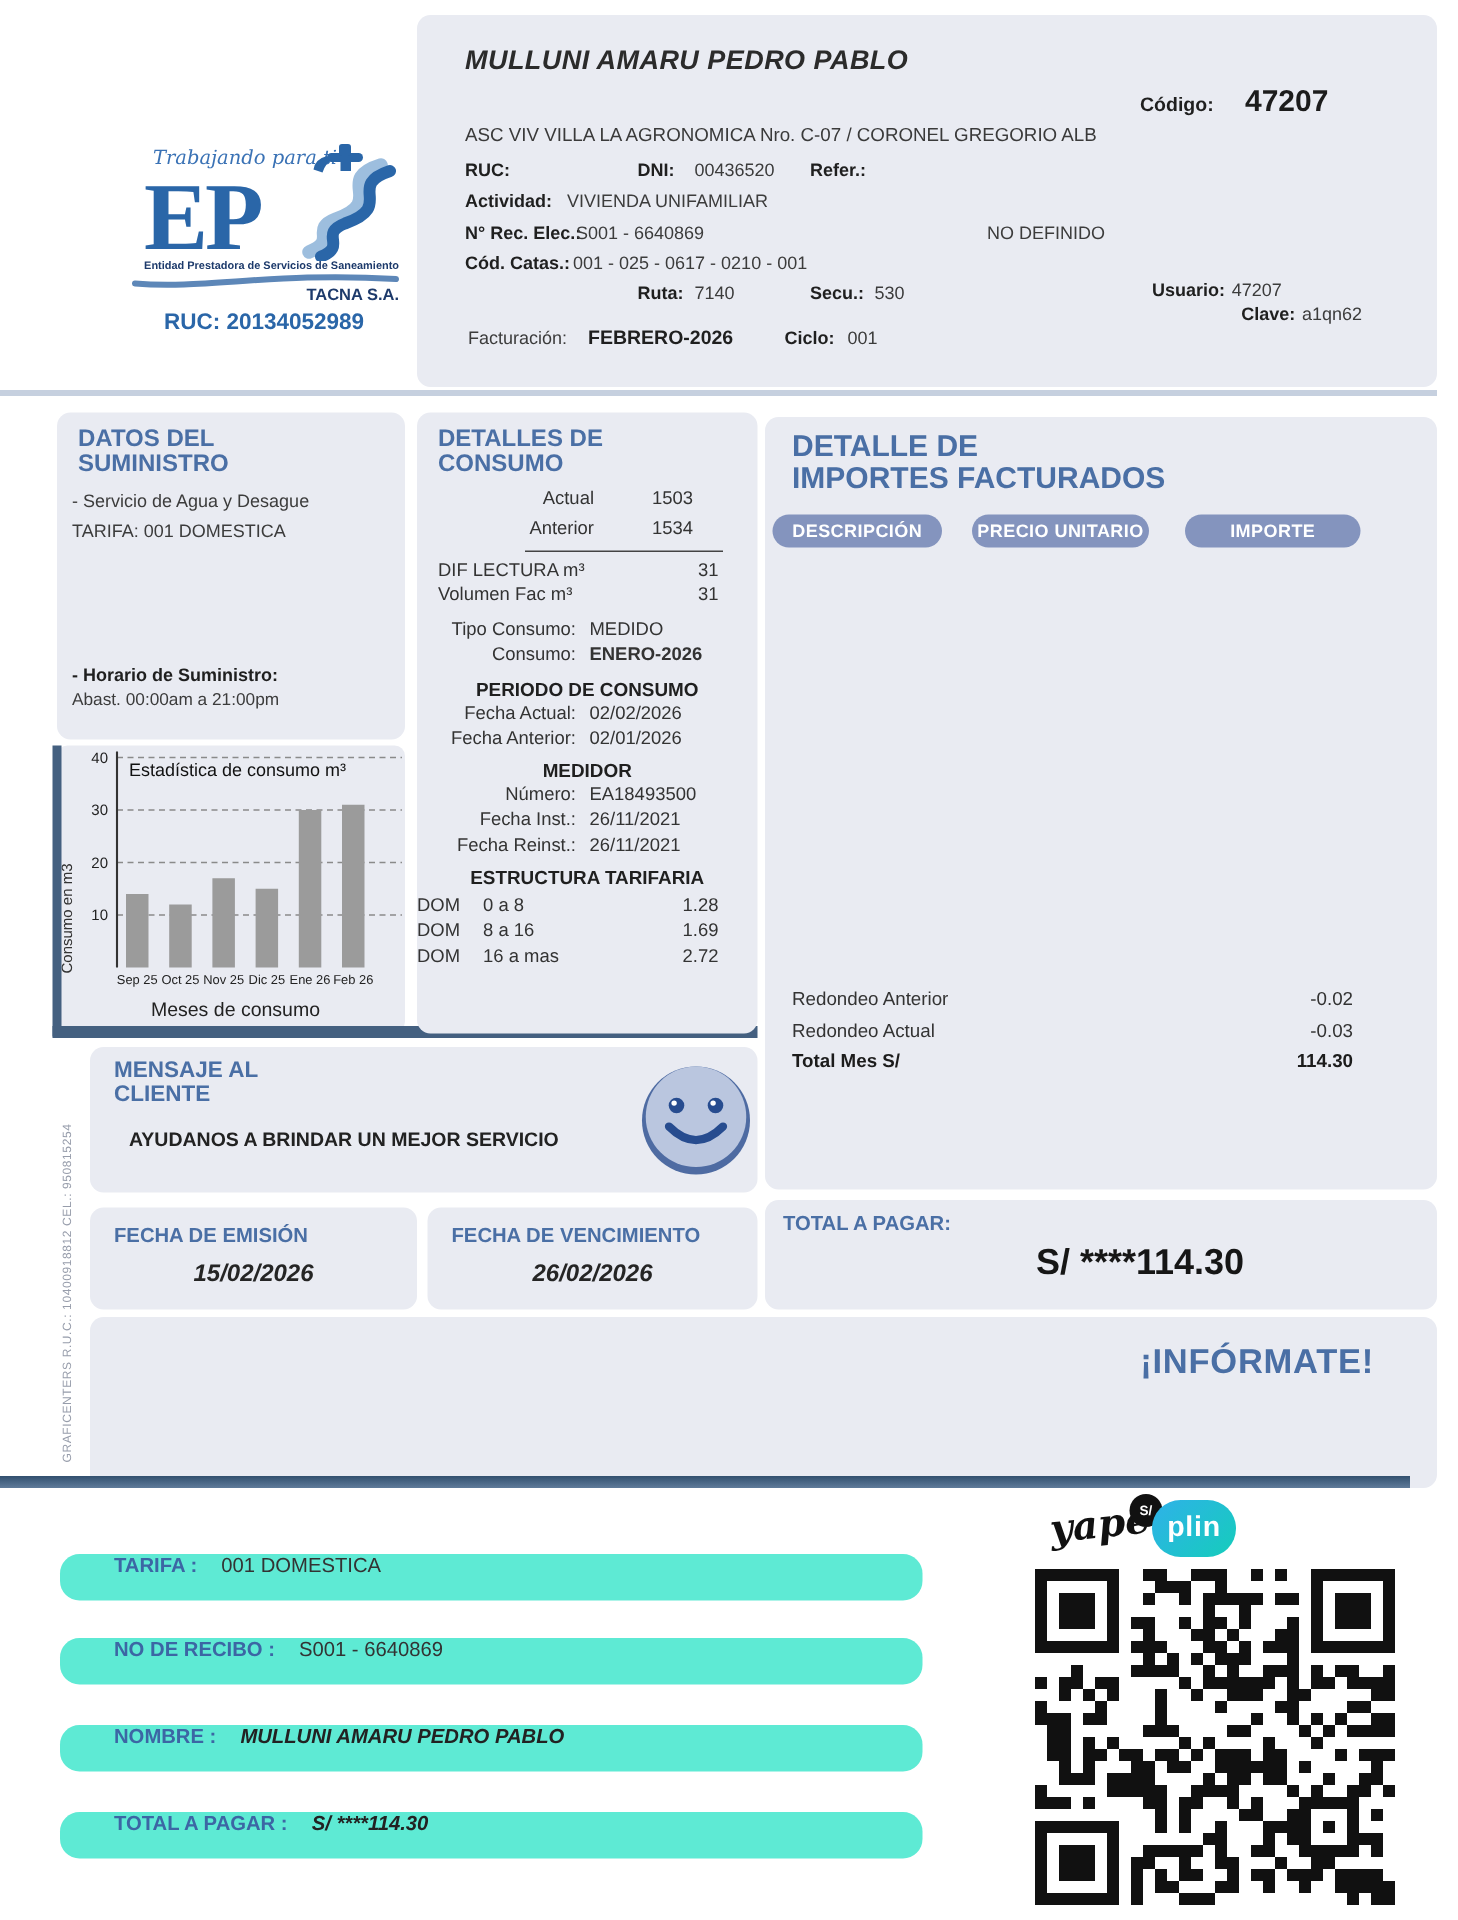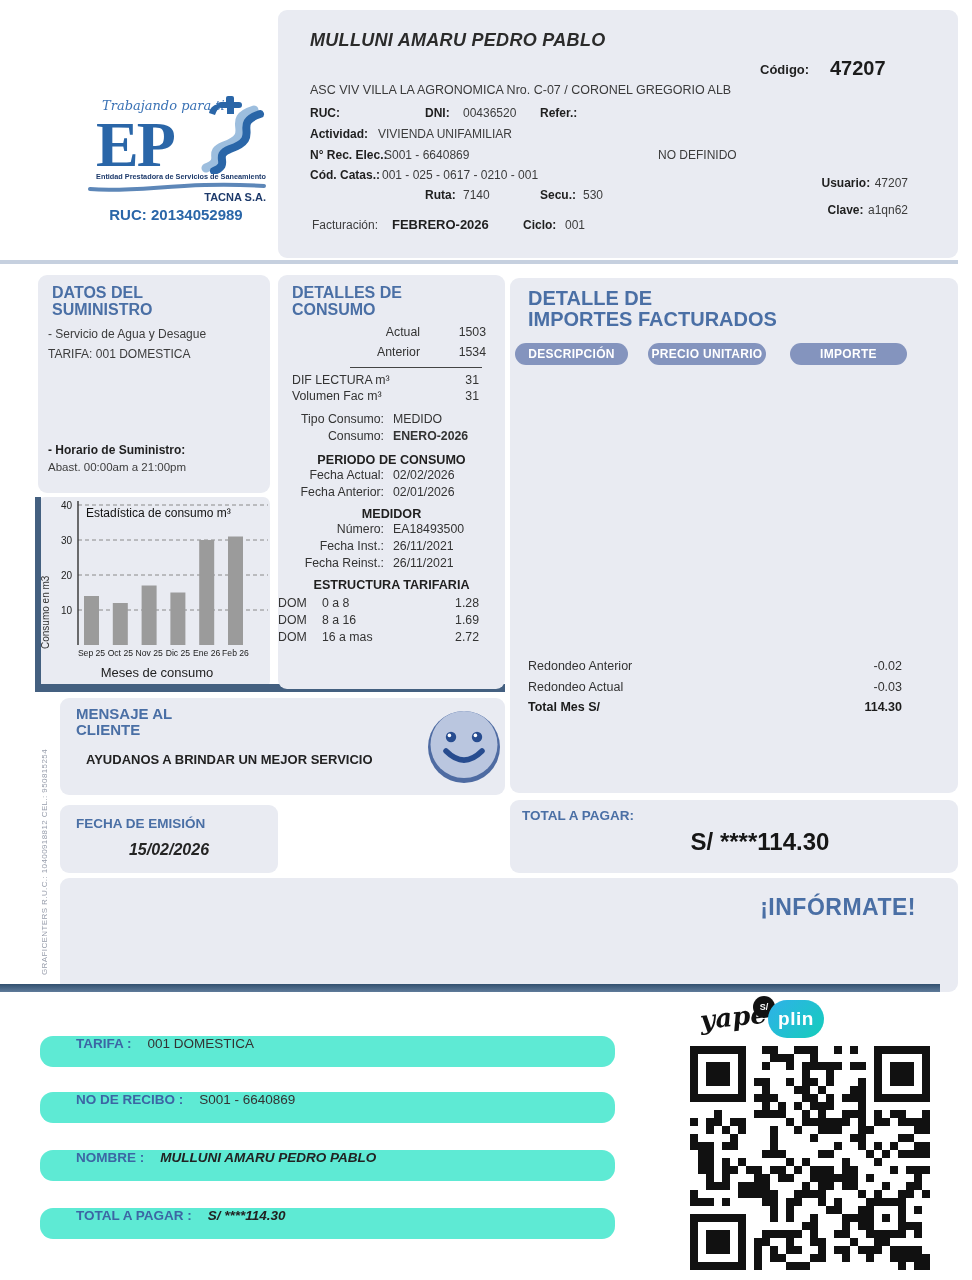--- a/index.html
+++ b/index.html
@@ -20,21 +20,21 @@
   .tagline{font-family:"DejaVu Serif",serif;font-style:italic;font-size:13px;color:#3a72b5;}
   .eps-word{font-weight:800;font-size:64px;color:#2a66a8;letter-spacing:-2px;line-height:1;font-family:Liberation Serif, serif;}
   .logo-sub{font-size:7.3px;font-weight:bold;color:#1d3a6b;text-align:right;width:180px;}
   .logo-co{font-size:11px;font-weight:bold;color:#1d3a6b;text-align:right;width:116px;}
   .logo-ruc{font-size:15px;font-weight:bold;color:#2a66a8;text-align:center;width:180px;}
 
   
   .dc{left:278px;top:275px;width:227px;height:414px;font-size:12.3px;}
   .dc .t{font-size:16px;margin:10px 0 4px 14px;}
   .row2{display:flex;line-height:20px;}
-  .row2 .a{width:118px;text-align:right;padding-left:24px;}
+  .row2 .a{width:118px;text-align:right;}
   .row2 .b{width:66px;text-align:right;}
   .hline{margin:5px 0 4px 72px;width:132px;border-top:1.5px solid #444;}
   .rowlr{display:flex;justify-content:space-between;line-height:16px;padding:0 26px 0 14px;}
   .rowkv{display:flex;line-height:17px;}
   .rowkv .k{width:106px;text-align:right;}
   .rowkv .v{margin-left:9px;}
   .ctitle{text-align:center;font-weight:bold;font-size:12.6px;color:#1f1f1f;}
   .row3{display:flex;line-height:17px;}
   .row3 .c1{width:44px;}
   .row3 .c2{width:76px;}
@@ -117,21 +117,21 @@
     <div class="p val" style="left:380px;top:138px">NO DEFINIDO</div>
 
     <div class="p lbl" style="left:32px;top:158px">Cód. Catas.:</div>
     <div class="p val" style="left:104px;top:158px">001 - 025 - 0617 - 0210 - 001</div>
 
     <div class="p lbl" style="left:147px;top:178px">Ruta:</div>
     <div class="p val" style="left:185px;top:178px">7140</div>
     <div class="p lbl" style="left:262px;top:178px">Secu.:</div>
     <div class="p val" style="left:305px;top:178px">530</div>
 
-    <div class="p" style="left:490px;top:163px;width:140px;text-align:right">
+    <div class="p" style="left:490px;top:174px;width:140px;">
       <span class="lbl">Usuario:</span>
       <span class="val">47207</span>
     </div>
     <div class="p" style="left:490px;top:190px;width:140px;text-align:right">
       <span class="lbl">Clave:</span>
       <span class="val">a1qn62</span>
     </div>
 
     <div class="p val" style="left:34px;top:208px">Facturación:</div>
     <div class="p lbl" style="left:114px;top:207px;font-size:13px">FEBRERO-2026</div>
@@ -292,20 +292,24 @@
       <circle cx="51" cy="28" r="5.2" fill="#274c8f"></circle>
       <circle cx="23.4" cy="26.4" r="1.8" fill="#fff"></circle>
       <circle cx="49.4" cy="26.4" r="1.8" fill="#fff"></circle>
       <path d="M20,42 Q38,60 56,42" stroke="#274c8f" stroke-width="5.5" fill="none" stroke-linecap="round"></path>
     </svg>
   </div>
 
   <div class="box" style="left:60px;top:805px;width:218px;height:68px">
     <div class="p date-box-label" style="left:16px;top:11px">FECHA DE EMISIÓN</div>
     <div class="p date-box-value" style="left:0;top:36px;width:218px">15/02/2026</div>
+  </div>
+  <div class="box" style="left:285px;top:805px;width:220px;height:68px">
+    <div class="p date-box-label" style="left:16px;top:11px">FECHA DE VENCIMIENTO</div>
+    <div class="p date-box-value" style="left:0;top:36px;width:220px">26/02/2026</div>
   </div>
   <div class="box" style="left:510px;top:800px;width:448px;height:73px">
     <div class="p date-box-label" style="left:12px;top:8px">TOTAL A PAGAR:</div>
     <div class="p big-total" style="left:110px;top:28px;width:280px;text-align:center">S/ ****114.30</div>
   </div>
 
   <div class="box" style="left:60px;top:878px;width:898px;height:114px">
     <div class="p informate" style="right:42px;top:16px">¡INFÓRMATE!</div>
   </div>
 

